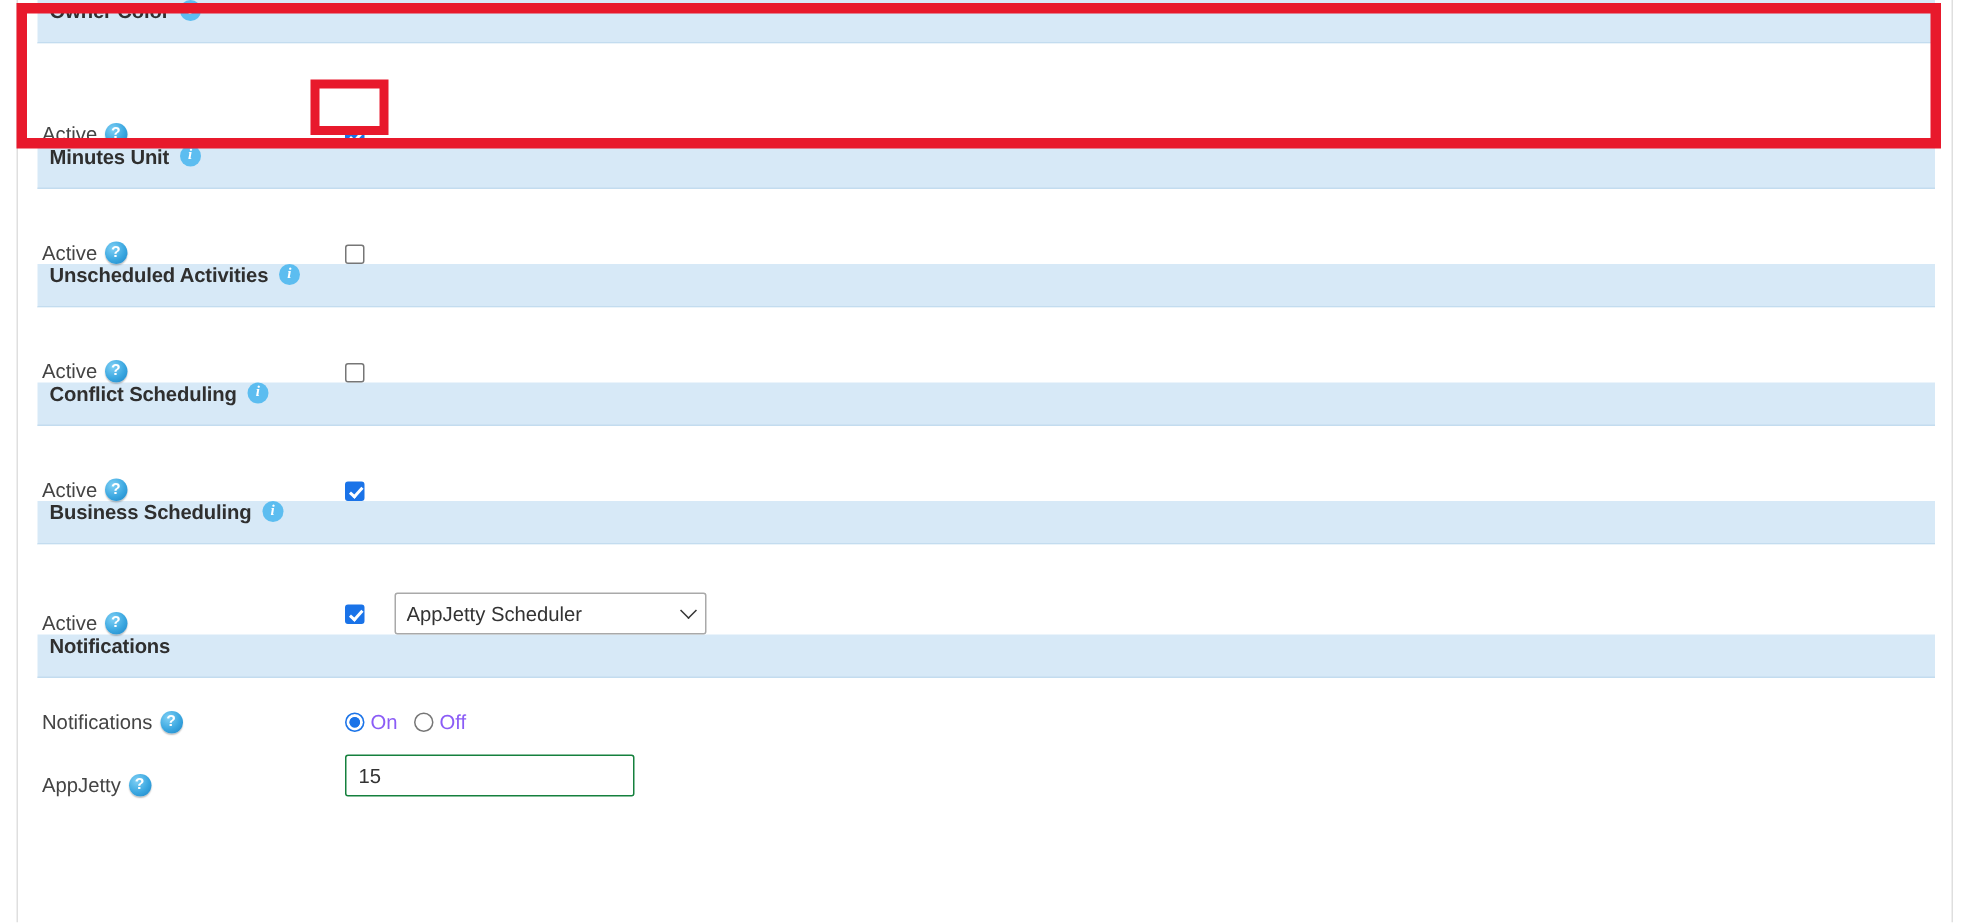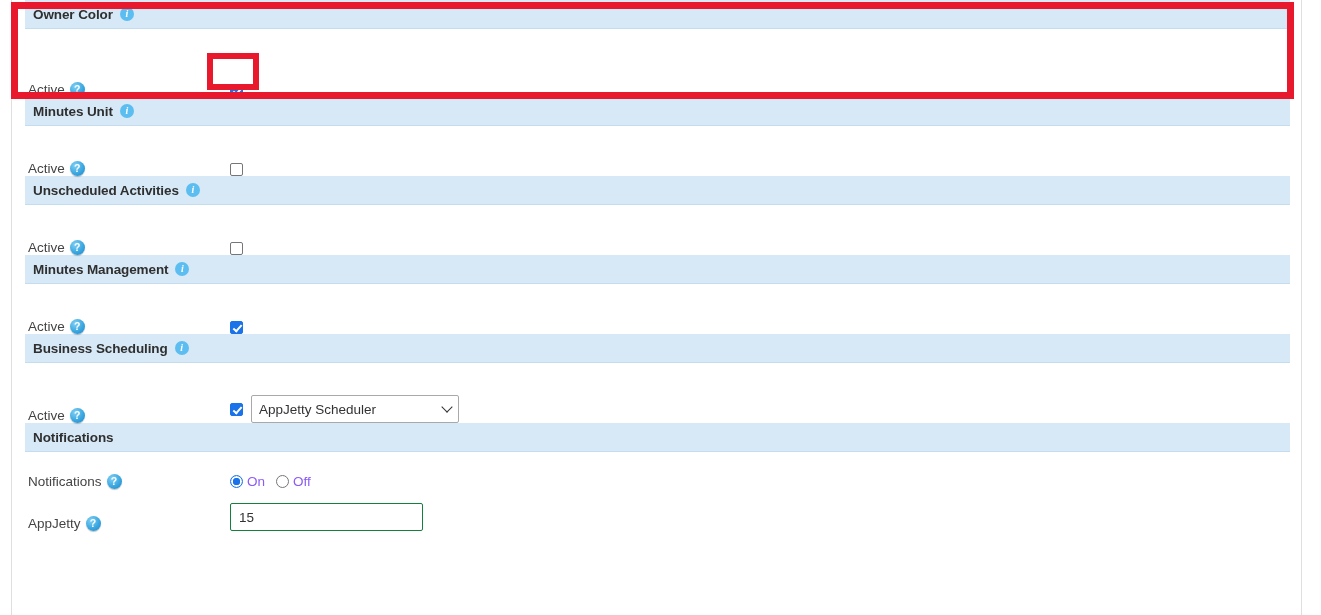--- a/index.html
+++ b/index.html
@@ -41,21 +41,20 @@
     top: 0;
     width: 1265px;
   }
 
   
   .section-header {
     height: 29px;
     background: #d7e9f7;
     border-bottom: 1px solid #c3dcef;
     display: flex;
-    align-items: center;
     padding-left: 8px;
     box-sizing: border-box;
   }
   .section-title {
     font-size: 13.5px;
     font-weight: bold;
     color: #2f2f2f;
     letter-spacing: -0.1px;
   }
 
@@ -75,21 +74,21 @@
     box-sizing: border-box;
     font-size: 13.5px;
     color: #444444;
     display: flex;
     align-items: center;
     gap: 5px;
   }
   .field-control {
     display: flex;
     align-items: center;
-    gap: 8px;
+    gap: 20px;
   }
 
   
   .info-icon {
     display: inline-block;
     width: 14px;
     height: 14px;
     border-radius: 50%;
     background: #5cbdf0;
     color: #ffffff;
@@ -313,21 +312,21 @@
           </div>
           <div class="field-control">
             <div class="cb"></div>
           </div>
         </div>
       </div>
     </div>
 
     <div class="section">
       <div class="section-header">
-        <span class="section-title">Minutes Management</span>
+        <span class="section-title">Conflict Scheduling</span>
         <span class="info-icon">i</span>
       </div>
       <div class="section-body" style="height:50px;">
         <div class="field-row" style="height:50px;">
           <div class="field-label">
             <span>Active</span>
             <span class="help-icon">?</span>
           </div>
           <div class="field-control">
             <div class="cb checked"></div>

